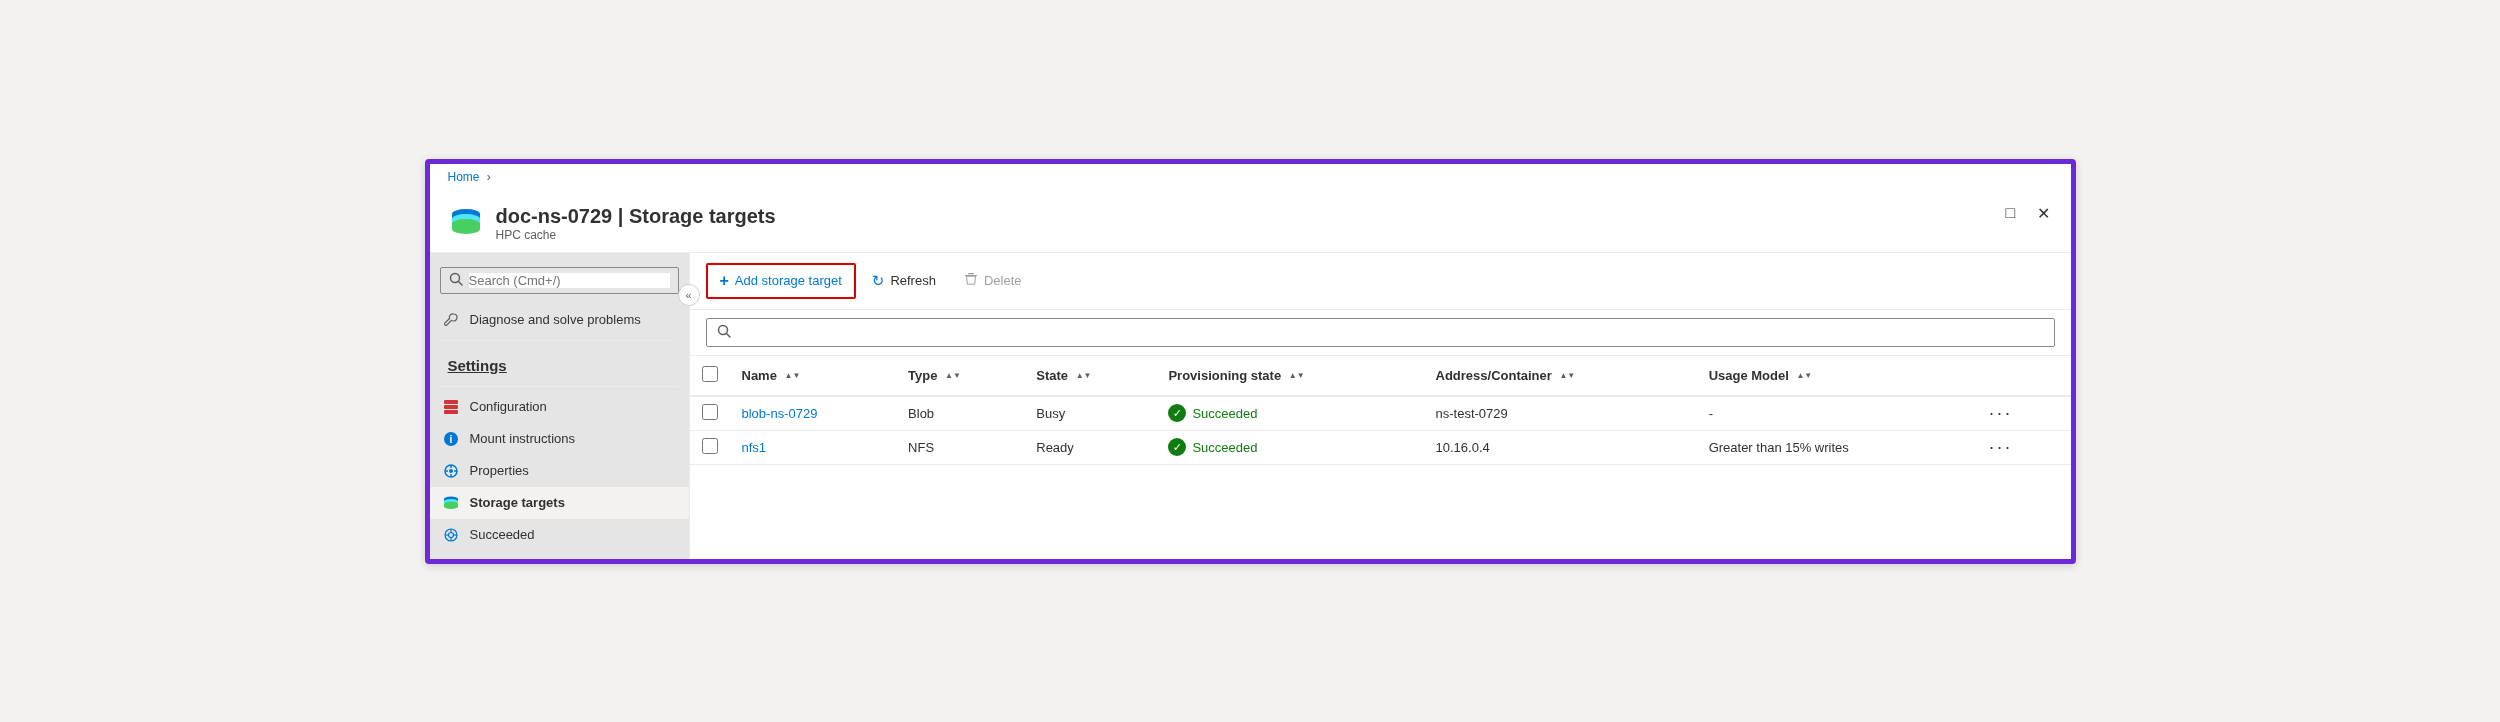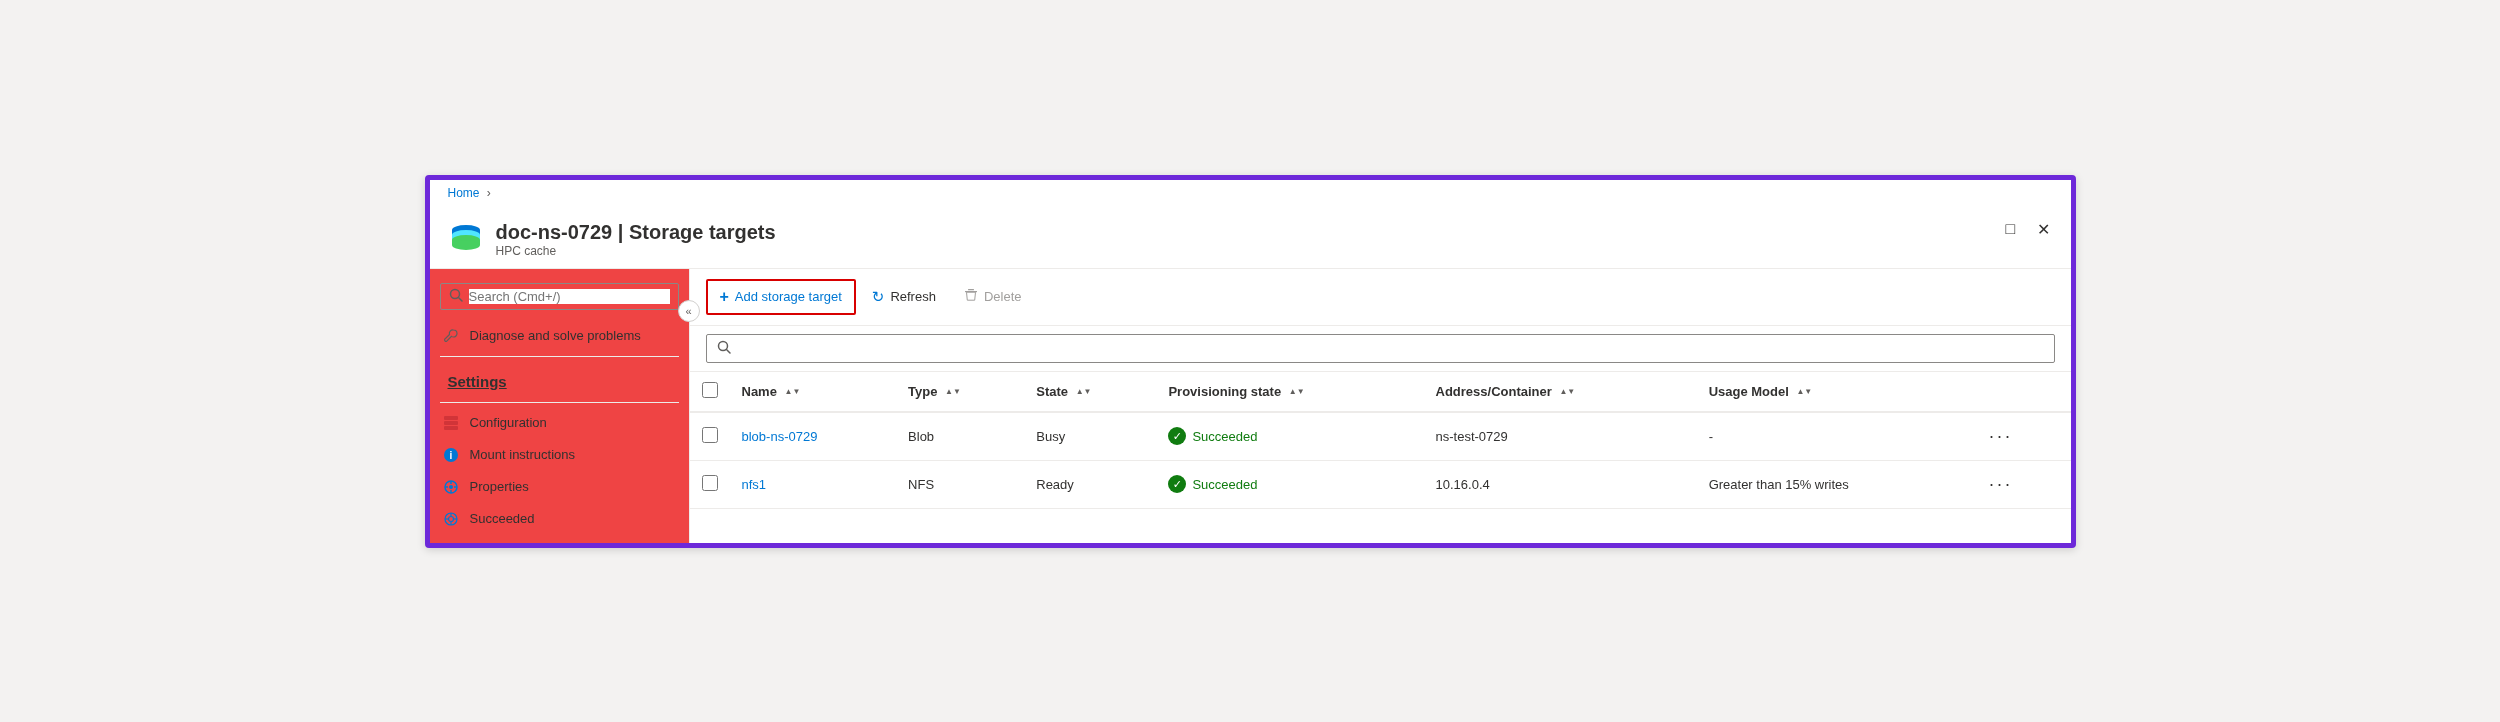--- a/index.html
+++ b/index.html
@@ -72,21 +72,21 @@
     .main-layout {
       display: flex;
       height: calc(100% - 110px);
     }
     
     .sidebar {
       width: 260px;
       flex-shrink: 0;
       border-right: 1px solid #edebe9;
       padding: 8px 0;
-      background: #ef4444;
+      background: #e5e5e5;
     }
     .search-box {
       display: flex;
       align-items: center;
       margin: 6px 10px 10px 10px;
       border: 1px solid #8a8886;
       border-radius: 2px;
       padding: 4px 8px;
       gap: 6px;
     }
@@ -225,21 +225,21 @@
       vertical-align: middle;
       font-size: 8px;
       color: #605e5c;
       line-height: 1;
       gap: 0px;
     }
     .data-table tbody tr {
       border-bottom: 1px solid #edebe9;
     }
     .data-table td {
-      padding: 11px 12px;
+      padding: 4px 12px;
       font-size: 13px;
       color: #323130;
       vertical-align: middle;
       margin-top: 20px;
     }
     .row-checkbox {
       width: 16px;
       height: 16px;
       cursor: pointer;
     }
@@ -372,20 +372,34 @@
             <circle cx="8" cy="8" r="2" fill="#0078d4"></circle>
             <line x1="8" y1="2" x2="8" y2="5" stroke="#0078d4" stroke-width="1.5"></line>
             <line x1="8" y1="11" x2="8" y2="14" stroke="#0078d4" stroke-width="1.5"></line>
             <line x1="2" y1="8" x2="5" y2="8" stroke="#0078d4" stroke-width="1.5"></line>
             <line x1="11" y1="8" x2="14" y2="8" stroke="#0078d4" stroke-width="1.5"></line>
           </svg>
         </span>
         <span>Properties</span>
       </div>
 
+      <div class="sidebar-item active">
+        <span class="sidebar-item-icon">
+          <svg width="18" height="18" viewBox="0 0 18 18">
+            <ellipse cx="9" cy="5" rx="7" ry="2.5" fill="#0078d4"></ellipse>
+            <rect x="2" y="5" width="14" height="2.5" fill="#0078d4"></rect>
+            <ellipse cx="9" cy="7.5" rx="7" ry="2.5" fill="#50e6ff"></ellipse>
+            <rect x="2" y="7.5" width="14" height="2.5" fill="#50e6ff"></rect>
+            <ellipse cx="9" cy="10" rx="7" ry="2.5" fill="#47d060"></ellipse>
+            <rect x="2" y="10" width="14" height="2.5" fill="#47d060"></rect>
+            <ellipse cx="9" cy="12.5" rx="7" ry="2.5" fill="#47d060"></ellipse>
+          </svg>
+        </span>
+        <span>Storage targets</span>
+      </div>
 
       <div class="sidebar-item">
         <span class="sidebar-item-icon">
           <svg width="16" height="16" viewBox="0 0 16 16" fill="none">
             <circle cx="8" cy="8" r="6" stroke="#0078d4" stroke-width="1.2"></circle>
             <circle cx="8" cy="8" r="2.5" stroke="#0078d4" stroke-width="1.2"></circle>
             <line x1="8" y1="2" x2="8" y2="5.5" stroke="#0078d4" stroke-width="1.2"></line>
             <line x1="8" y1="10.5" x2="8" y2="14" stroke="#0078d4" stroke-width="1.2"></line>
             <line x1="2" y1="8" x2="5.5" y2="8" stroke="#0078d4" stroke-width="1.2"></line>
             <line x1="10.5" y1="8" x2="14" y2="8" stroke="#0078d4" stroke-width="1.2"></line>

